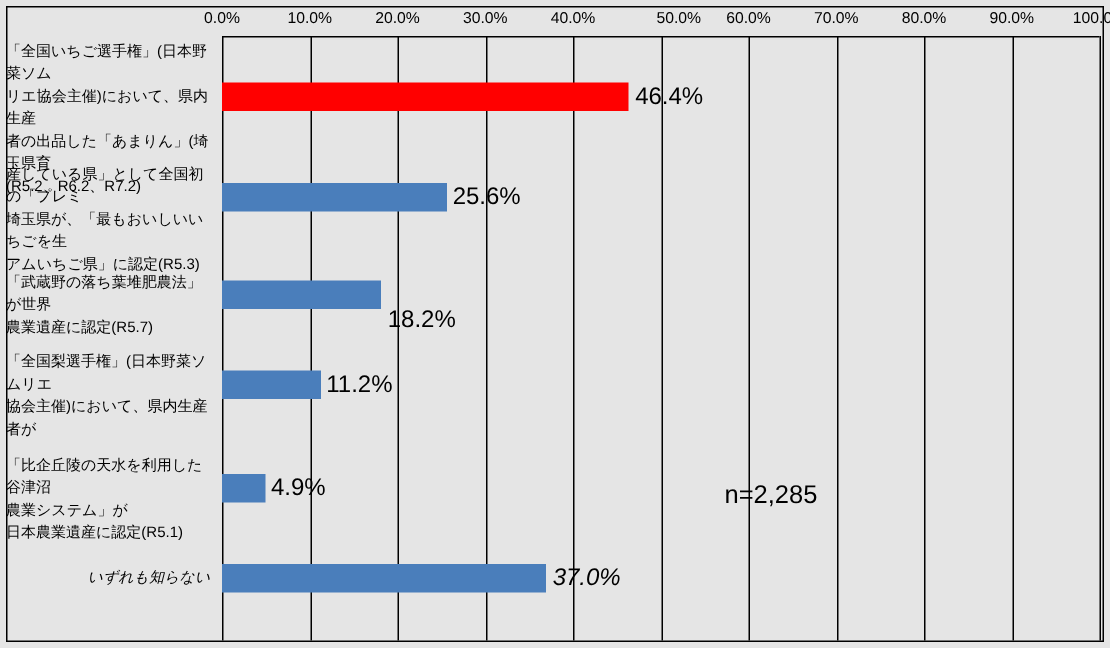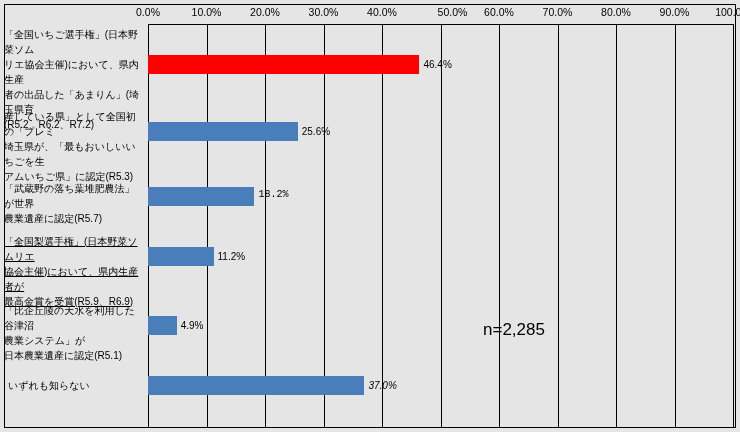--- a/index.html
+++ b/index.html
@@ -71,37 +71,39 @@
     position: absolute;
     left: 0;
     height: 19px;
     background: #4a7ebb;
   }
   .bar.highlight {
     background: #ff0000;
   }
   .bar-value {
     position: absolute;
-    font-size: 10px;
+    font-size: 16px;
     color: #000000;
     white-space: nowrap;
     line-height: 19px;
   }
   .cat-label {
     position: absolute;
     font-size: 10px;
     line-height: 15px;
     color: #000000;
     text-align: left;
     width: 140px;
     left: 4px;
   }
   .cat-label.right {
+    text-align: right;
     width: 132px;
     left: 8px;
+    font-style: italic;
   }
   .n-label {
     position: absolute;
     font-size: 17px;
     color: #000000;
     white-space: nowrap;
   }
 </style>
 </head>
 <body>
@@ -134,21 +136,21 @@
         <div class="xtick-label" style="left: 526.5px;">90.0%</div>
         <div class="gridline" style="left: 585px;"></div>
         <div class="xtick-label" style="left: 585px;">100.0%</div>
       </div>
     <div class="plot-inner" id="bars-layer">
         <div class="bar highlight" style="width: 271.44px; top: 30.5px; background: rgb(255, 0, 0);"></div>
         <div class="bar-value" style="left: 275.44px; top: 30.5px;">46.4%</div>
         <div class="bar" style="width: 149.76px; top: 97.5px; background: rgb(74, 126, 187);"></div>
         <div class="bar-value" style="left: 153.76px; top: 97.5px;">25.6%</div>
         <div class="bar" style="width: 106.47px; top: 162.5px; background: rgb(74, 126, 187);"></div>
-        <div class="bar-value" style="left: 110.47px; top: 161px; font-family: Liberation Mono, monospace;">18.2%</div>
+        <div class="bar-value" style="left: 110.47px; top: 180px;">18.2%</div>
         <div class="bar" style="width: 65.52px; top: 222.5px; background: rgb(74, 126, 187);"></div>
         <div class="bar-value" style="left: 69.52px; top: 222.5px;">11.2%</div>
         <div class="bar" style="width: 28.665px; top: 291.5px; background: rgb(74, 126, 187);"></div>
         <div class="bar-value" style="left: 32.665px; top: 291.5px;">4.9%</div>
         <div class="bar" style="width: 216.45px; top: 351.5px; background: rgb(74, 126, 187);"></div>
         <div class="bar-value" style="left: 220.45px; top: 351.5px; font-style: italic;">37.0%</div>
       </div>
     <div class="n-label" id="n-annotation" style="left: 335px; top: 296px;">n=2,285</div>
   </div>
 
@@ -161,24 +163,23 @@
       </div>
       <div class="cat-label" style="top: 108.5px;">
         <div>産している県」として全国初の「プレミ</div>
         <div>埼玉県が、「最もおいしいいちごを生</div>
         <div>アムいちご県」に認定(R5.3)</div>
       </div>
       <div class="cat-label" style="top: 181px;">
         <div>「武蔵野の落ち葉堆肥農法」が世界</div>
         <div>農業遺産に認定(R5.7)</div>
       </div>
-      <div class="cat-label" style="top: 233.5px; text-decoration: underline;">
+      <div class="cat-label" style="top: 233.5px;">
         <div>「全国梨選手権」(日本野菜ソムリエ</div>
         <div>協会主催)において、県内生産者が</div>
-        <div>最高金賞を受賞(R5.9、R6.9)</div>
       </div>
       <div class="cat-label" style="top: 302.5px;">
         <div>「比企丘陵の天水を利用した谷津沼</div>
         <div>農業システム」が</div>
         <div>日本農業遺産に認定(R5.1)</div>
       </div>
       <div class="cat-label right" style="top: 377.5px;">
         <div>いずれも知らない</div>
       </div>
     </div>

